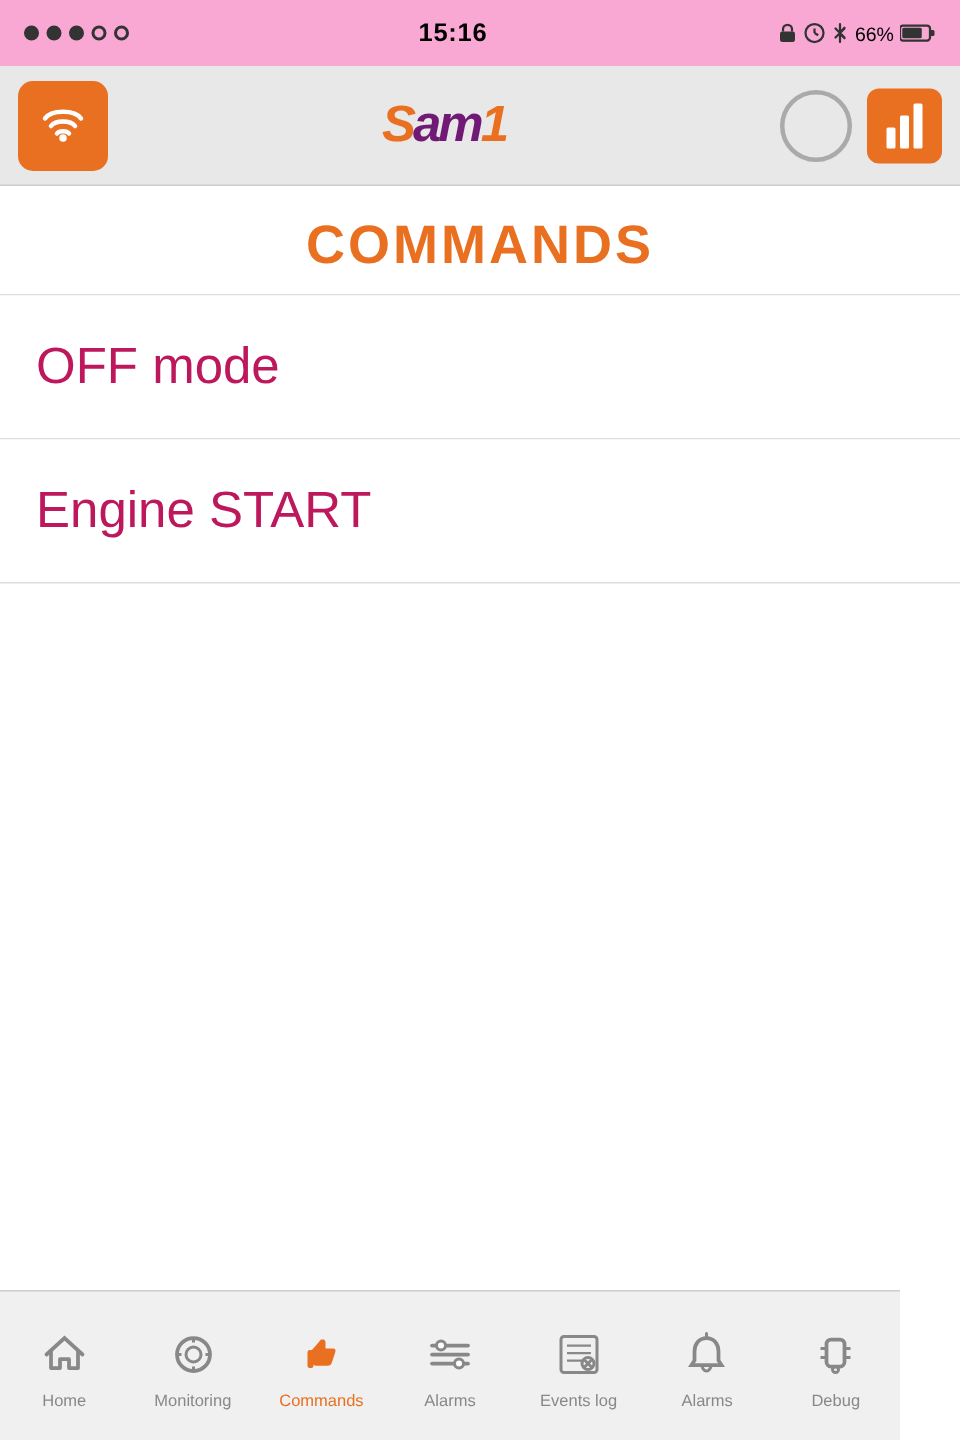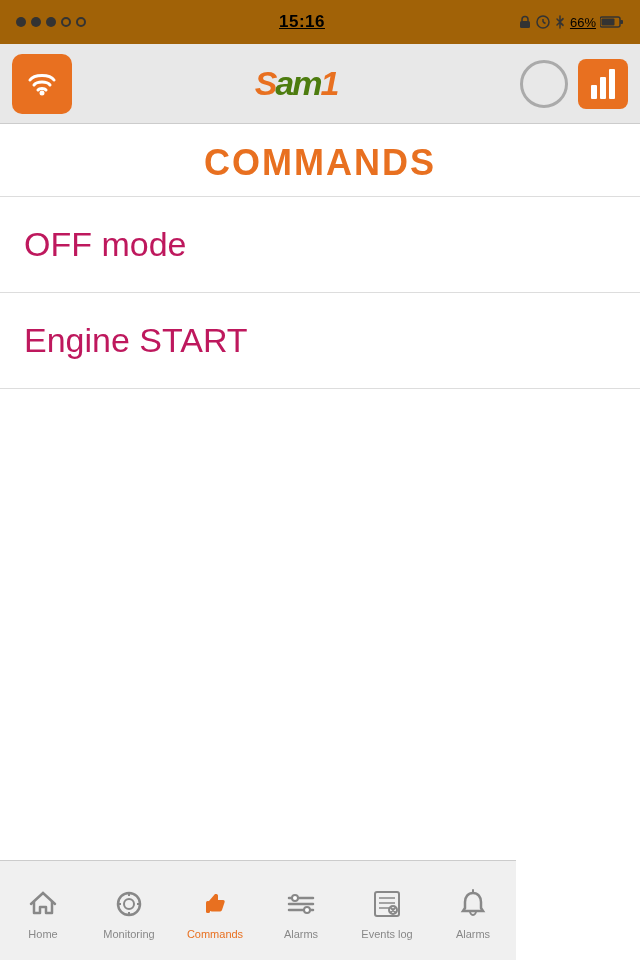--- a/index.html
+++ b/index.html
@@ -8,28 +8,27 @@
       height: 960px;
       font-family: -apple-system, 'Helvetica Neue', Arial, sans-serif;
       background: #fff;
       overflow: hidden;
       position: relative;
     }
 
     
     #status-bar {
       height: 44px;
-      background: #a16207;
+      background: #f9a8d4;
       display: flex;
       align-items: center;
       justify-content: space-between;
       padding: 0 16px;
       font-size: 14px;
       font-weight: 500;
-      text-decoration: underline;
     }
     .status-left { display: flex; align-items: center; gap: 5px; }
     .status-dot {
       width: 10px; height: 10px;
       background: #333;
       border-radius: 50%;
       display: inline-block;
     }
     .status-dot.empty { background: transparent; border: 2px solid #333; }
     .status-center { font-size: 17px; font-weight: 600; letter-spacing: 0.5px; }
@@ -95,21 +94,21 @@
       color: #be185d;
       cursor: pointer;
       background: #fff;
     }
 
     
     #tab-bar {
       position: absolute;
       bottom: 0;
       left: 0;
-      width: 516px;
+      width: 600px;
       height: 100px;
       background: #f0f0f0;
       border-top: 1px solid #ccc;
       display: flex;
       align-items: center;
     }
     .tab-item {
       flex: 1;
       display: flex;
       flex-direction: column;
@@ -180,21 +179,21 @@
     <div class="wifi-icon">
       <svg viewBox="0 0 36 36">
         <path d="M6 16 C10 10 26 10 30 16" stroke="white" stroke-width="3" fill="none" stroke-linecap="round"></path>
         <path d="M10 21 C13 17 23 17 26 21" stroke="white" stroke-width="3" fill="none" stroke-linecap="round"></path>
         <path d="M14 26 C15.5 24 20.5 24 22 26" stroke="white" stroke-width="3" fill="none" stroke-linecap="round"></path>
         <circle cx="18" cy="29" r="2.5" fill="white"></circle>
       </svg>
     </div>
   </div>
   <div class="header-logo">
-    <span style="color:#e87020">S</span><span style="color:#4d7c0f">am</span><span style="color:#e87020">1</span>
+    <span style="color:#e87020">S</span><span style="color:#701a75">am</span><span style="color:#e87020">1</span>
   </div>
   <div class="header-right">
     <div class="header-circle"></div>
     <div class="header-chart-btn">
       <div class="bar-icon">
         <div class="b1"></div>
         <div class="b2"></div>
         <div class="b3"></div>
       </div>
     </div>
@@ -280,14 +279,27 @@
     <div class="tab-icon">
       <svg viewBox="0 0 32 32" fill="none">
         <path d="M16 5 C11 5 8 9 8 14 L8 20 L6 23 L26 23 L24 20 L24 14 C24 9 21 5 16 5Z" stroke="#888" stroke-width="2.5" fill="none"></path>
         <path d="M13 23 C13 25 14.3 27 16 27 C17.7 27 19 25 19 23" stroke="#888" stroke-width="2" fill="none"></path>
         <line x1="16" y1="2" x2="16" y2="5" stroke="#888" stroke-width="2" stroke-linecap="round"></line>
       </svg>
     </div>
     <span class="tab-label">Alarms</span>
   </div>
 
+  <div class="tab-item">
+    <div class="tab-icon">
+      <svg viewBox="0 0 32 32" fill="none">
+        <rect x="10" y="6" width="12" height="18" rx="3" stroke="#888" stroke-width="2.5"></rect>
+        <circle cx="16" cy="26" r="2" stroke="#888" stroke-width="2"></circle>
+        <line x1="6" y1="12" x2="10" y2="12" stroke="#888" stroke-width="2"></line>
+        <line x1="22" y1="12" x2="26" y2="12" stroke="#888" stroke-width="2"></line>
+        <line x1="6" y1="18" x2="10" y2="18" stroke="#888" stroke-width="2"></line>
+        <line x1="22" y1="18" x2="26" y2="18" stroke="#888" stroke-width="2"></line>
+      </svg>
+    </div>
+    <span class="tab-label">Debug</span>
+  </div>
 
 </div>
 
 </body></html>

